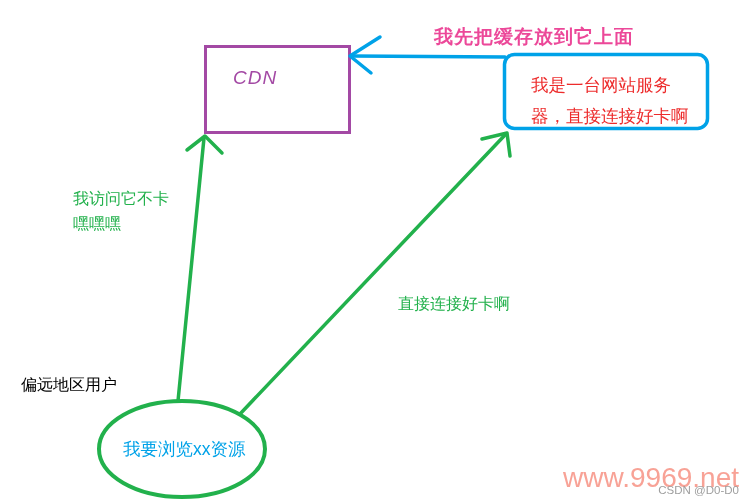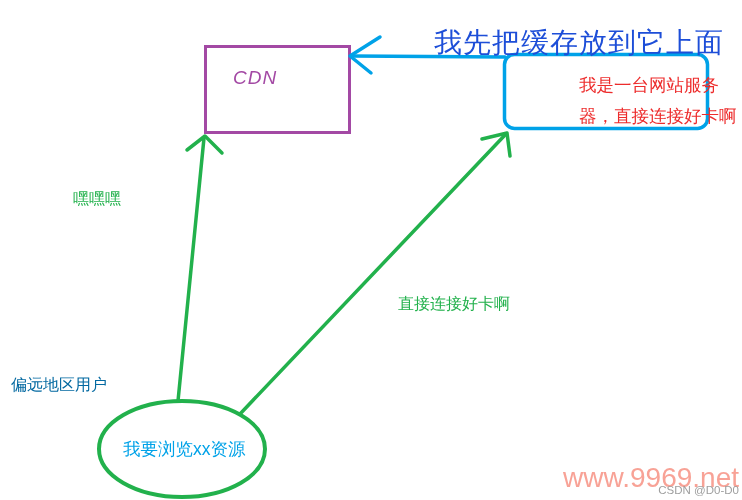--- a/index.html
+++ b/index.html
@@ -22,58 +22,58 @@
     z-index: 1;
   }
   .txt {
     position: absolute;
     z-index: 2;
     white-space: nowrap;
   }
   .edge-label-blue {
     left: 434px;
     top: 24px;
-    font-size: 28px;
+    font-size: 19px;
     letter-spacing: 1px;
-    color: #1d4ed8;
+    color: #ec4899;
+    font-weight: bold;
   }
   .cdn-label {
     left: 233px;
     top: 67px;
     font-size: 19px;
     letter-spacing: 1px;
     color: #A349A4;
     font-style: italic;
   }
   .server-text {
     left: 531px;
     top: 70px;
     font-size: 17.5px;
     line-height: 31px;
     color: #ED2C2C;
-    margin-left: 48px;
   }
   .user-to-cdn-label {
     left: 73px;
     top: 186px;
     font-size: 16px;
     line-height: 25px;
     color: #22B14C;
   }
   .user-to-server-label {
     left: 398px;
     top: 294px;
     font-size: 16px;
     color: #22B14C;
   }
   .remote-user-caption {
-    left: 11px;
+    left: 21px;
     top: 375px;
     font-size: 16px;
-    color: #0369a1;
+    color: #000000;
   }
   .ellipse-label {
     left: 123px;
     top: 437px;
     font-size: 17.5px;
     color: #00A2E8;
   }
   .wm-site {
     right: 3px;
     top: 462px;
@@ -122,20 +122,21 @@
   <div class="txt edge-label-blue">我先把缓存放到它上面</div>
 
   <div class="txt cdn-label">CDN</div>
 
   <div class="txt server-text">
     <div>我是一台网站服务</div>
     <div>器，直接连接好卡啊</div>
   </div>
 
   <div class="txt user-to-cdn-label">
+    <div>我访问它不卡</div>
     <div>嘿嘿嘿</div>
   </div>
 
   <div class="txt user-to-server-label">直接连接好卡啊</div>
 
   <div class="txt remote-user-caption">偏远地区用户</div>
 
   <div class="txt ellipse-label">我要浏览xx资源</div>
 
   <div class="txt wm-site">www.9969.net</div>

